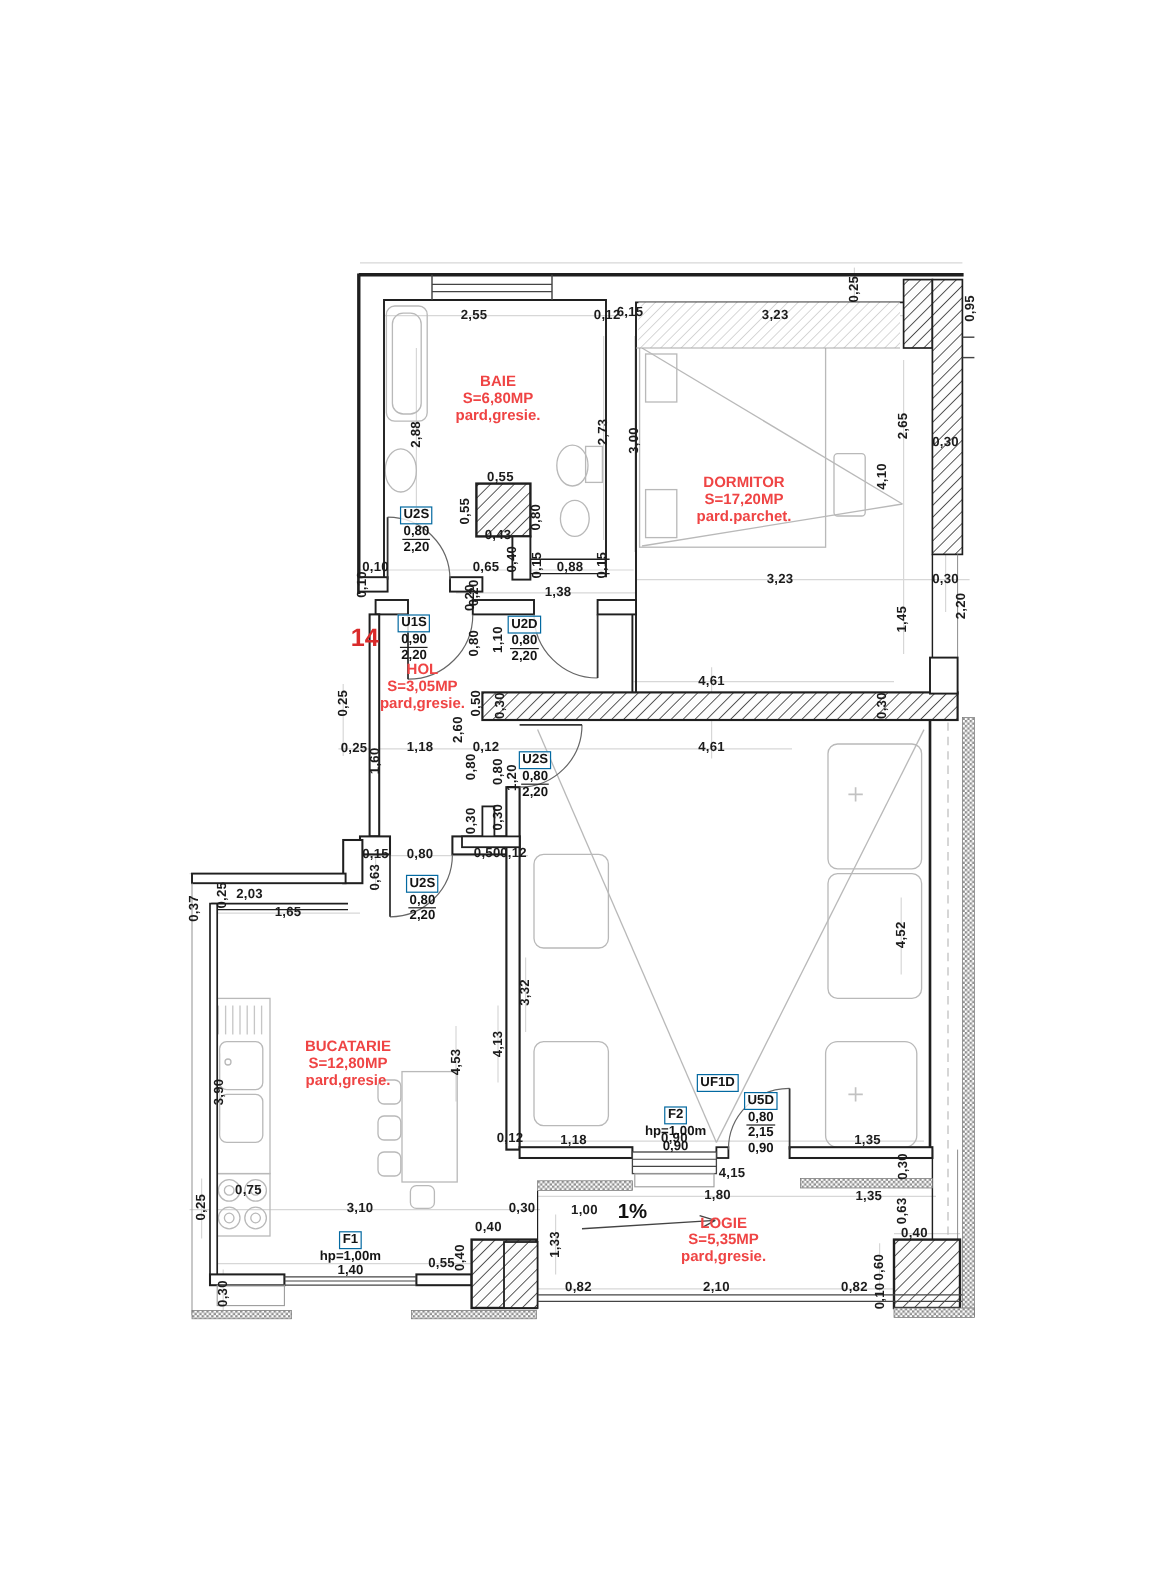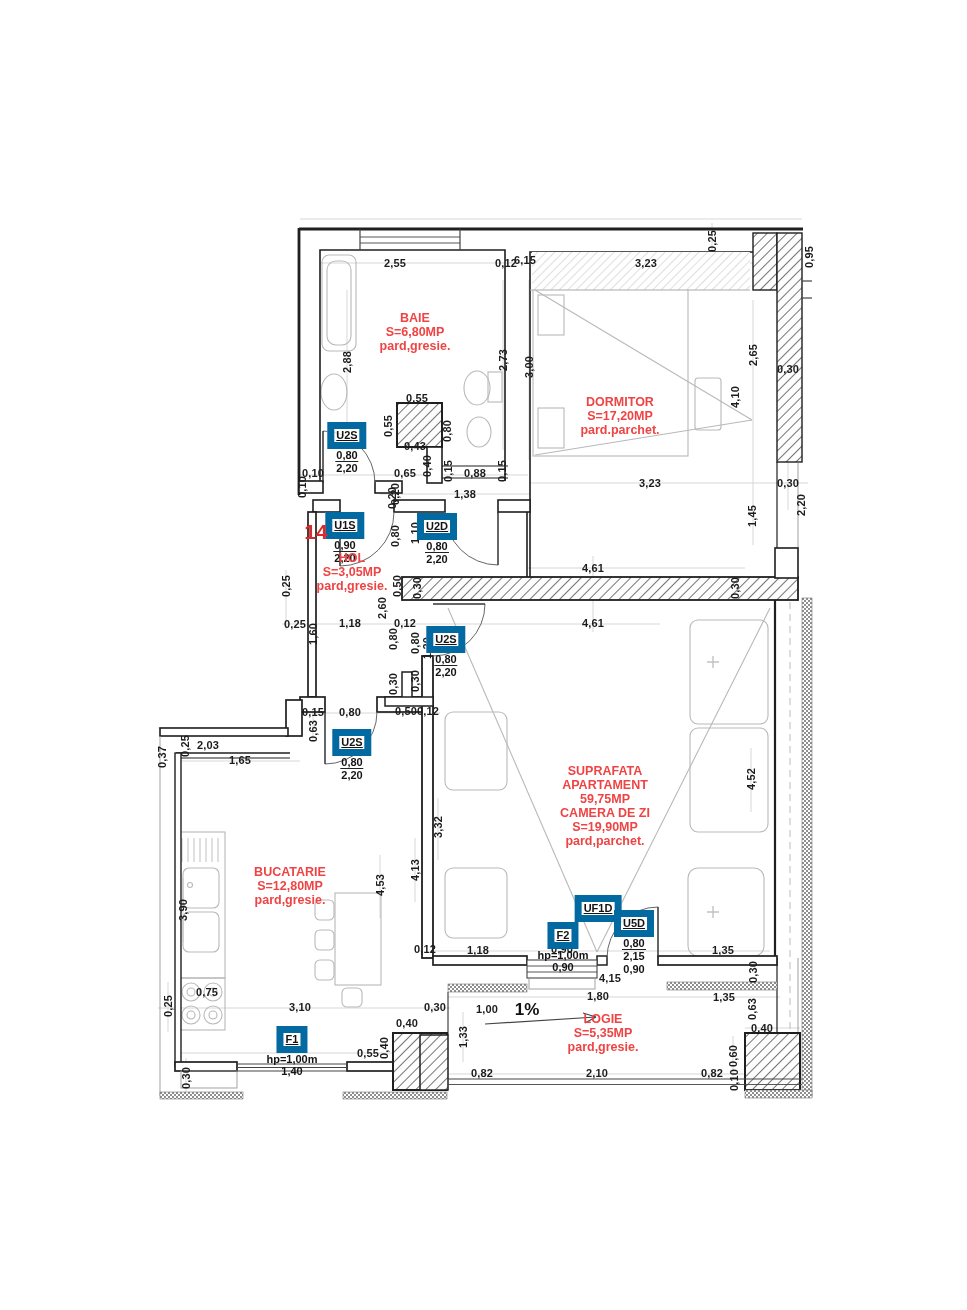--- a/index.html
+++ b/index.html
@@ -8,22 +8,22 @@
   .canvas svg{position:absolute;left:0;top:0;}
   .layer{position:absolute;left:0;top:0;width:100%;height:100%;}
   .lbl{position:absolute;transform:translate(-50%,-50%);white-space:nowrap;
        font-weight:bold;color:#1c1c1c;}
   .dim{font-size:11px;letter-spacing:0.2px;}
   .dim.v{transform:translate(-50%,-50%) rotate(-90deg);}
   .room{position:absolute;transform:translate(-50%,-50%);text-align:center;
         font-weight:bold;color:#ef4444;font-size:12.5px;line-height:14px;white-space:nowrap;}
   .opening{position:absolute;transform:translate(-50%,0);text-align:center;
            font-size:11px;font-weight:bold;color:#141414;line-height:12.5px;white-space:nowrap;}
-  .opening .code{display:inline-block;border:7px solid #0369a1;padding:0 2px;
-                 background:rgba(255,255,255,0.8);text-decoration:underline;}
+  .opening .code{display:inline-block;border:1px solid #0369a1;padding:0 2px;
+                 background:rgba(255,255,255,0.8);}
   .opening .u{border-bottom:1.2px solid #222;display:inline-block;padding:0 1px;}
   .unit{color:#d92b2b;font-size:21px;}
   .slope{font-size:17px;color:#111;}
 </style>
 </head>
 <body>
 
 <div class="canvas">
 
 <svg width="967" height="1310" viewBox="0 0 967 1310">
@@ -402,30 +402,22 @@
 <div class="room" style="left:352px;top:572px">
   <div>HOL</div>
   <div>S=3,05MP</div>
   <div>pard,gresie.</div>
 </div>
 <div class="room" style="left:290px;top:886px">
   <div>BUCATARIE</div>
   <div>S=12,80MP</div>
   <div>pard,gresie.</div>
 </div>
-<div class="room" style="left:605px;top:806px">
-  <div>SUPRAFATA</div>
-  <div>APARTAMENT</div>
-  <div>59,75MP</div>
-  <div>CAMERA DE ZI</div>
-  <div>S=19,90MP</div>
-  <div>pard,parchet.</div>
-</div>
 <div class="room" style="left:603px;top:1033px">
   <div>LOGIE</div>
   <div>S=5,35MP</div>
   <div>pard,gresie.</div>
 </div>
 
-<span class="lbl unit" style="left:316px;top:532px">14</span>
+<span class="lbl unit" style="left:304px;top:532px">14</span>
 <span class="lbl slope" style="left:527px;top:1010px">1%</span>
 
 </div>
 
 </body></html>

